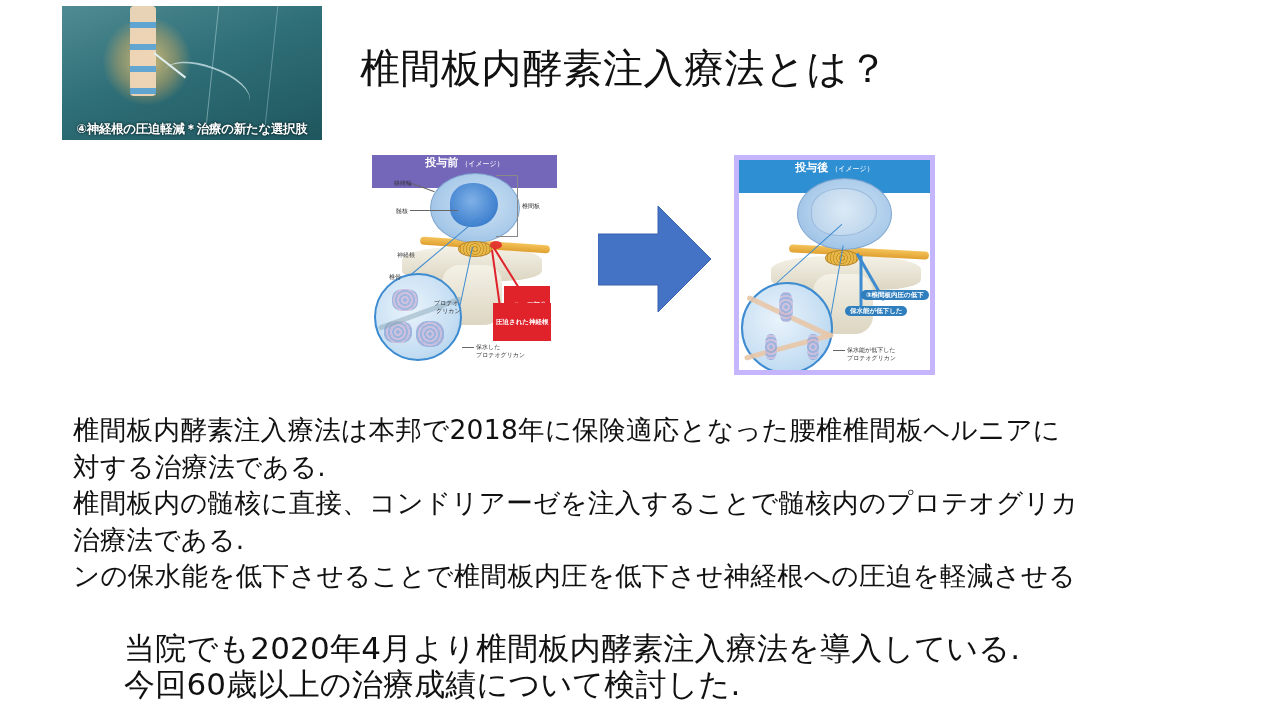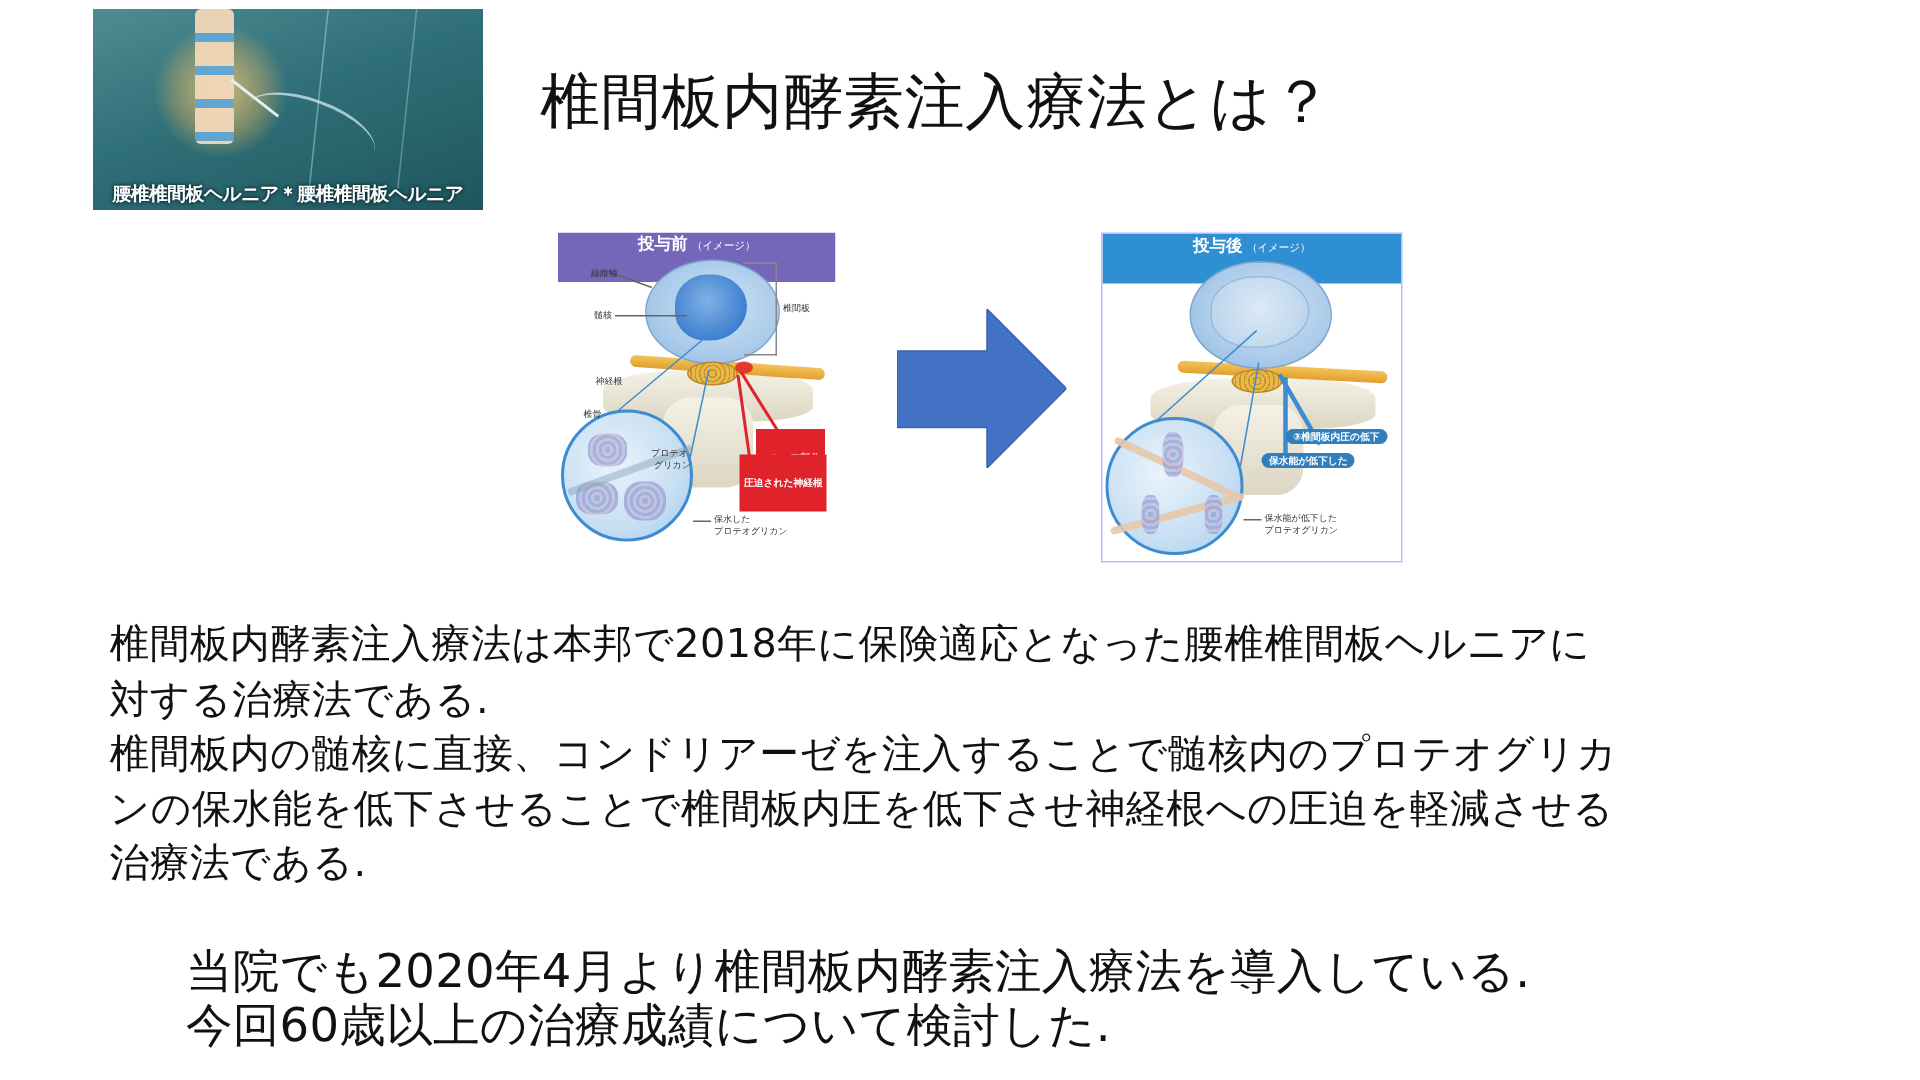--- a/index.html
+++ b/index.html
@@ -45,21 +45,21 @@
   .title {
     position: absolute; left: 360px; top: 42px; font-size: 40px; line-height: 52px;
     color: #111; white-space: nowrap; letter-spacing: 0.5px;
   }
 
   
   .figure {
     position: absolute; background: #fff; overflow: hidden;
   }
   .figure.before { left: 372px; top: 155px; width: 185px; height: 218px; }
-  .figure.after  { left: 734px; top: 155px; width: 201px; height: 220px; border: 1px solid #c4b5fd; }
+  .figure.after  { left: 734px; top: 155px; width: 201px; height: 220px; border: 5px solid #c4b5fd; }
   .fig-header {
     height: 33px; color: #fff; font-size: 11px; font-weight: bold; text-align: center; line-height: 16px;
     white-space: nowrap;
   }
   .before .fig-header { background: #7466b8; }
   .after .fig-header { background: #2f8fd3; }
   .fig-header .sub { font-size: 7px; font-weight: normal; margin-left: 3px; }
 
   .disc {
     position: absolute; border-radius: 50%;
@@ -133,21 +133,21 @@
 </style>
 </head>
 <body>
 
 <div class="banner">
   <div class="glow"></div>
   <div class="spine"></div>
   <div class="leg"></div>
   <div class="hand"></div>
   <div class="needle"></div>
-  <div class="caption">腰椎椎間板ヘルニア＊腰椎椎間板ヘルニア</div>
+  <div class="caption">④神経根の圧迫軽減＊治療の新たな選択肢</div>
 </div>
 
 <div class="title">椎間板内酵素注入療法とは？</div>
 
 <div class="figure before">
   <div class="fig-header">
     <span>投与前</span><span class="sub">（イメージ）</span>
   </div>
   <div class="vertebra" style="left:30px; top:92px; width:140px; height:34px;"></div>
   <div class="vertebra" style="left:70px; top:110px; width:60px; height:60px; border-radius:30%;"></div>
@@ -221,20 +221,20 @@
 
   <div class="lbl" style="left:108px; top:186px;">保水能が低下した</div>
   <div class="lbl" style="left:108px; top:194px;">プロテオグリカン</div>
   <div class="leader" style="left:94px; top:190px; width:12px;"></div>
 </div>
 
 <div class="body-text">
   <p>椎間板内酵素注入療法は本邦で2018年に保険適応となった腰椎椎間板ヘルニアに</p>
   <p>対する治療法である.</p>
   <p>椎間板内の髄核に直接、コンドリアーゼを注入することで髄核内のプロテオグリカ</p>
+  <p>治療法である.</p>
   <p>ンの保水能を低下させることで椎間板内圧を低下させ神経根への圧迫を軽減させる</p>
-  <p>治療法である.</p>
 </div>
 
 <div class="note-text">
   <p>当院でも2020年4月より椎間板内酵素注入療法を導入している.</p>
   <p>今回60歳以上の治療成績について検討した.</p>
 </div>
 
 </body></html>

